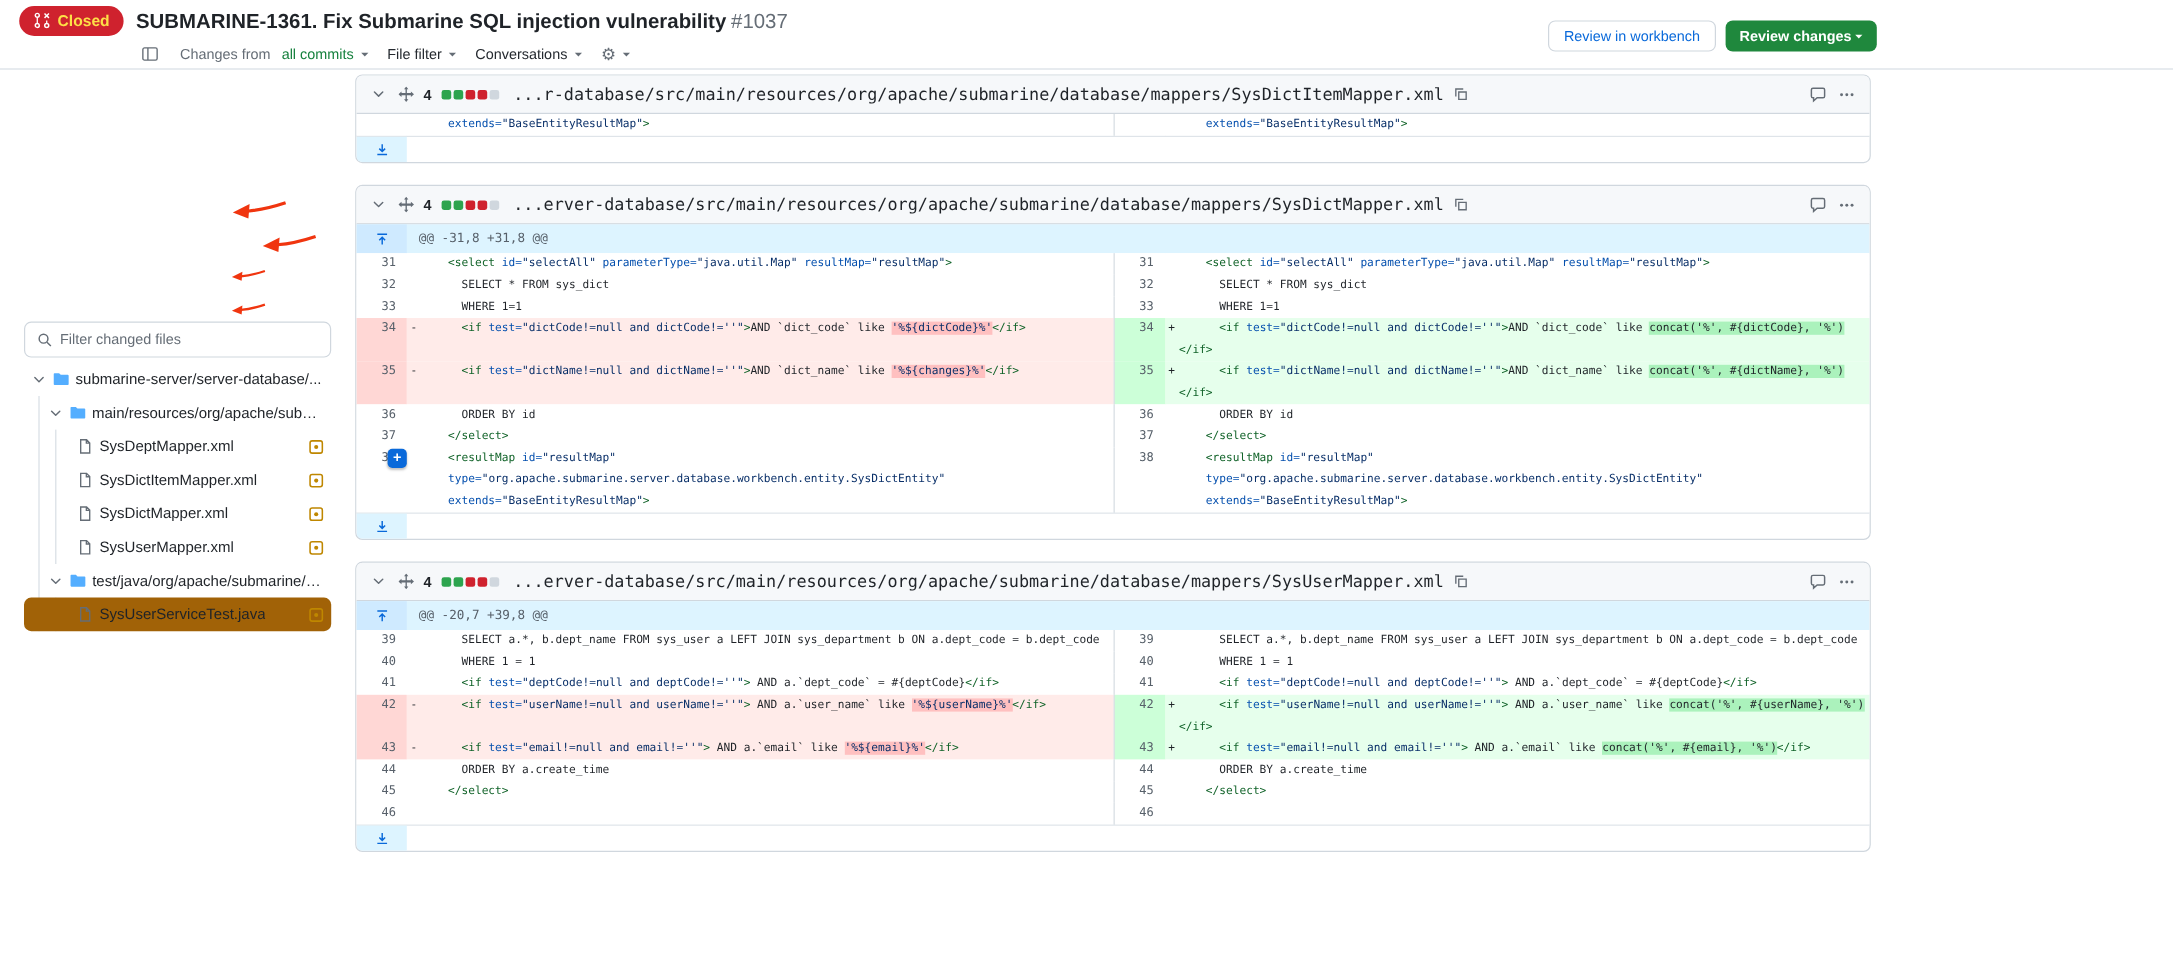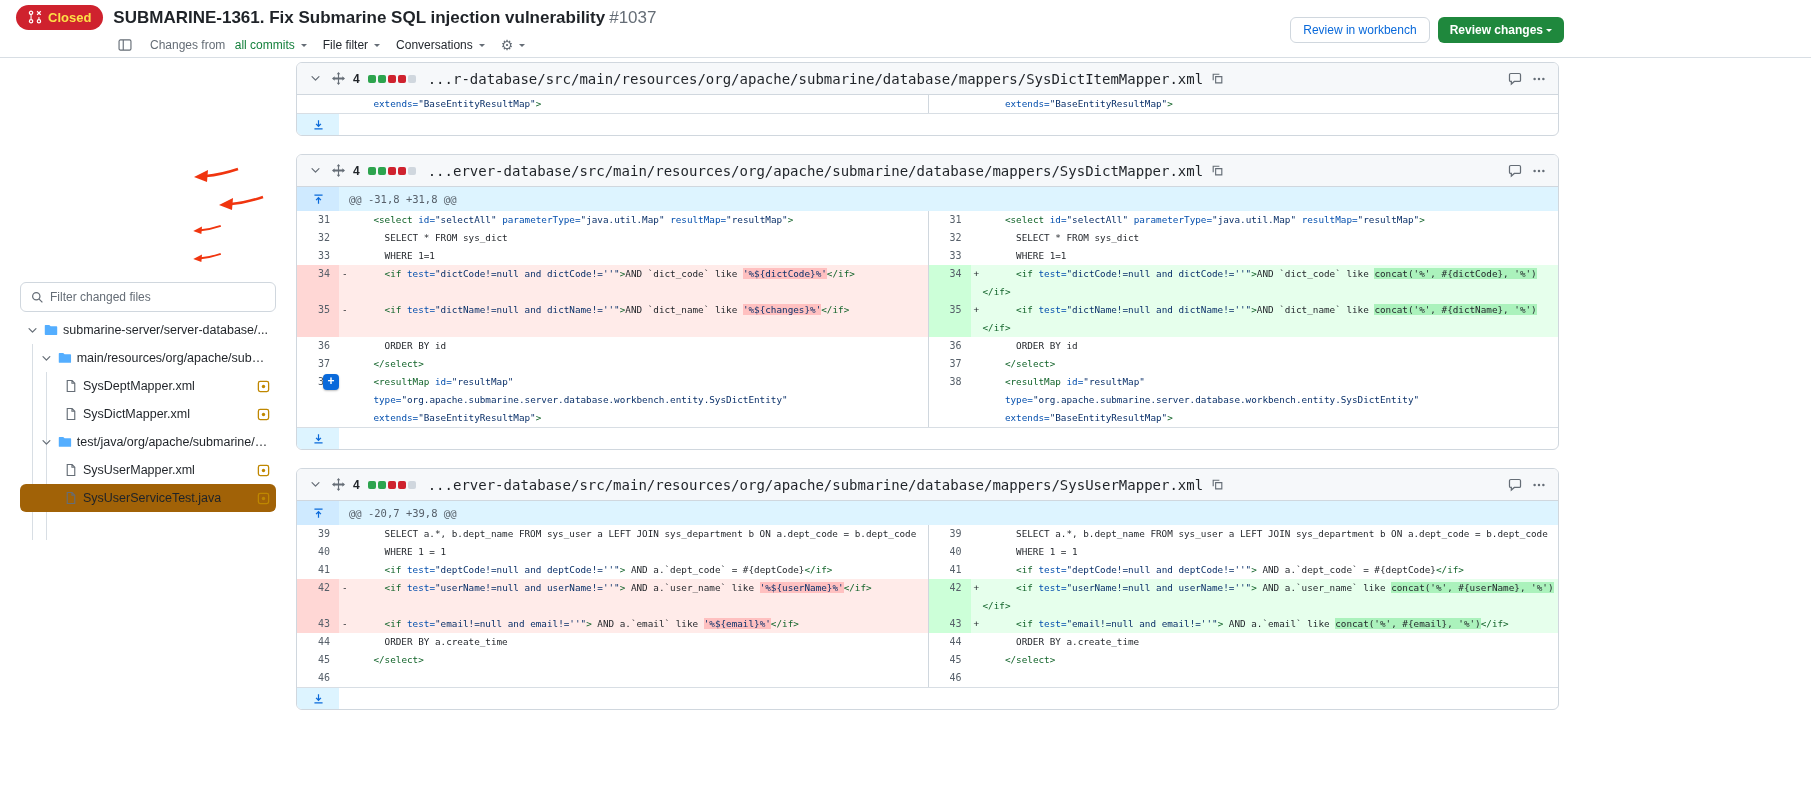--- a/index.html
+++ b/index.html
@@ -179,50 +179,64 @@
               <circle cx="8" cy="8" r="2.1" fill="var(--c-modified_file_icon,#bf8700)"></circle>
             </svg>
           </span>
         </div>
         <div class="tree-row" style="padding-left: 34px;">
           <span class="ficon">
             <svg class="i" viewBox="0 0 16 16" width="14" height="14">
               <path fill="none" stroke="#656d76" stroke-width="1.3" d="M3.7 1.7h5.6l3 3v9.6H3.7zM9.1 1.9v3h3"></path>
             </svg>
           </span>
+          <span class="tree-label">SysDictItemMapper.xml</span>
+          <span class="mod">
+            <svg class="i" viewBox="0 0 16 16" width="13" height="13">
+              <rect x="1.7" y="1.7" width="12.6" height="12.6" rx="2.2" fill="none" stroke="var(--c-modified_file_icon,#bf8700)" stroke-width="1.6"></rect>
+              <circle cx="8" cy="8" r="2.1" fill="var(--c-modified_file_icon,#bf8700)"></circle>
+            </svg>
+          </span>
+        </div>
+        <div class="tree-row" style="padding-left: 34px;">
+          <span class="ficon">
+            <svg class="i" viewBox="0 0 16 16" width="14" height="14">
+              <path fill="none" stroke="#656d76" stroke-width="1.3" d="M3.7 1.7h5.6l3 3v9.6H3.7zM9.1 1.9v3h3"></path>
+            </svg>
+          </span>
           <span class="tree-label">SysDictMapper.xml</span>
+          <span class="mod">
+            <svg class="i" viewBox="0 0 16 16" width="13" height="13">
+              <rect x="1.7" y="1.7" width="12.6" height="12.6" rx="2.2" fill="none" stroke="var(--c-modified_file_icon,#bf8700)" stroke-width="1.6"></rect>
+              <circle cx="8" cy="8" r="2.1" fill="var(--c-modified_file_icon,#bf8700)"></circle>
+            </svg>
+          </span>
+        </div>
+        <div class="tree-row" style="padding-left: 34px;">
+          <span class="ficon">
+            <svg class="i" viewBox="0 0 16 16" width="14" height="14">
+              <path fill="none" stroke="#656d76" stroke-width="1.3" d="M3.7 1.7h5.6l3 3v9.6H3.7zM9.1 1.9v3h3"></path>
+            </svg>
+          </span>
+          <span class="tree-label">SysUserMapper.xml</span>
           <span class="mod">
             <svg class="i" viewBox="0 0 16 16" width="13" height="13">
               <rect x="1.7" y="1.7" width="12.6" height="12.6" rx="2.2" fill="none" stroke="var(--c-modified_file_icon,#bf8700)" stroke-width="1.6"></rect>
               <circle cx="8" cy="8" r="2.1" fill="var(--c-modified_file_icon,#bf8700)"></circle>
             </svg>
           </span>
         </div>
         <div class="tree-row" style="padding-left: 20px;">
           <svg class="i" viewBox="0 0 16 16" width="13" height="13">
             <path fill="#656d76" d="M12.78 5.22a.75.75 0 0 1 0 1.06l-4.25 4.25a.75.75 0 0 1-1.06 0L3.22 6.28a.75.75 0 1 1 1.06-1.06L8 8.94l3.72-3.72a.75.75 0 0 1 1.06 0Z"></path>
           </svg>
           <svg class="i" viewBox="0 0 16 16" width="14" height="14">
             <path fill="#54aeff" d="M1.7 2.3h4.3l1.6 1.5h6.7c.4 0 .8.3.8.8v8.2c0 .4-.3.8-.8.8H1.7c-.4 0-.8-.3-.8-.8V3c0-.4.3-.7.8-.7Z"></path>
           </svg>
           <span class="tree-label">test/java/org/apache/submarine/s...</span>
-        </div>
-        <div class="tree-row" style="padding-left: 34px;">
-          <span class="ficon">
-            <svg class="i" viewBox="0 0 16 16" width="14" height="14">
-              <path fill="none" stroke="#656d76" stroke-width="1.3" d="M3.7 1.7h5.6l3 3v9.6H3.7zM9.1 1.9v3h3"></path>
-            </svg>
-          </span>
-          <span class="tree-label">SysUserMapper.xml</span>
-          <span class="mod">
-            <svg class="i" viewBox="0 0 16 16" width="13" height="13">
-              <rect x="1.7" y="1.7" width="12.6" height="12.6" rx="2.2" fill="none" stroke="var(--c-modified_file_icon,#bf8700)" stroke-width="1.6"></rect>
-              <circle cx="8" cy="8" r="2.1" fill="var(--c-modified_file_icon,#bf8700)"></circle>
-            </svg>
-          </span>
         </div>
         <div class="tree-row selected" style="padding-left: 34px;">
           <span class="ficon">
             <svg class="i" viewBox="0 0 16 16" width="14" height="14">
               <path fill="none" stroke="#656d76" stroke-width="1.3" d="M3.7 1.7h5.6l3 3v9.6H3.7zM9.1 1.9v3h3"></path>
             </svg>
           </span>
           <span class="tree-label">SysUserServiceTest.java</span>
           <span class="mod">
             <svg class="i" viewBox="0 0 16 16" width="13" height="13">

